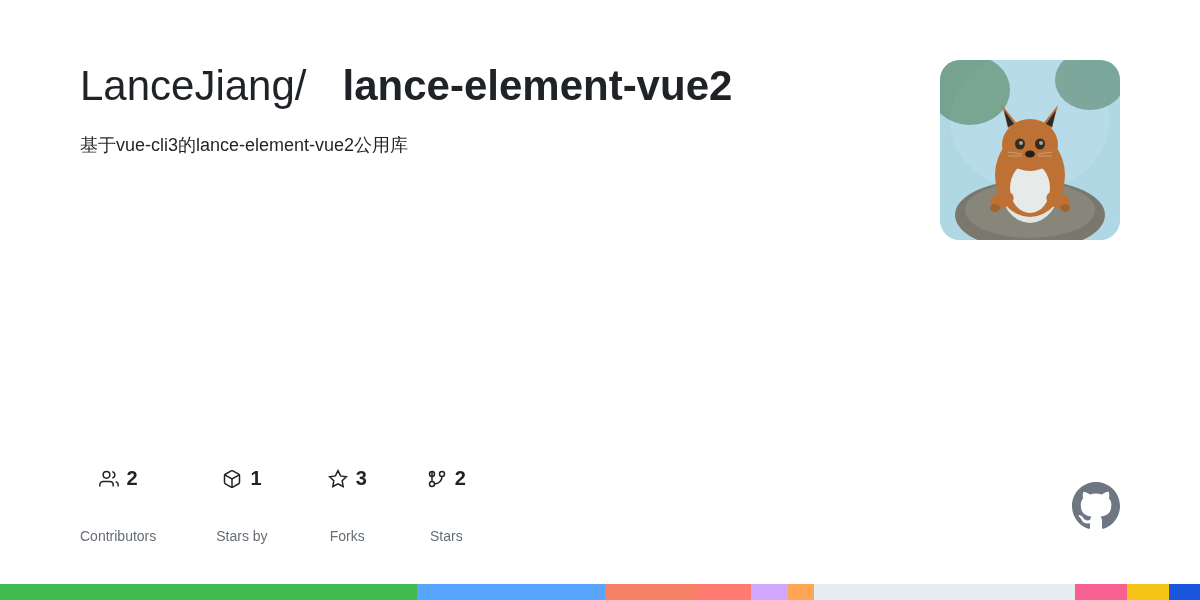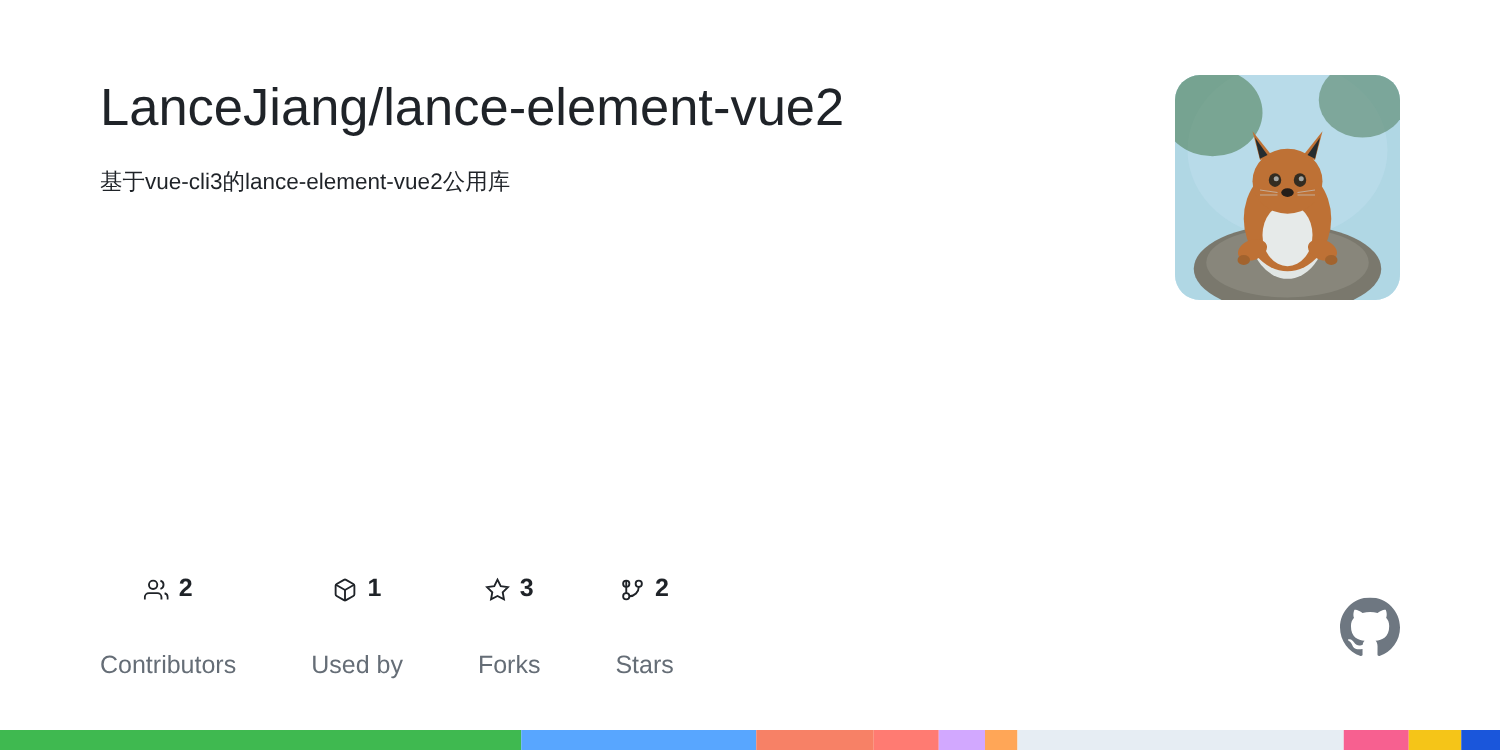--- a/index.html
+++ b/index.html
@@ -36,21 +36,22 @@
 
     .repo-title {
       font-size: 42px;
       line-height: 1.25;
       color: #1f2328;
       font-weight: 400;
       margin-bottom: 20px;
     }
 
     .repo-title strong {
-      font-weight: 400;
+      font-weight: 700;
+      margin-left: 36px;
     }
 
     .repo-description {
       font-size: 18px;
       color: #1f2328;
       margin-top: 8px;
     }
 
     
     .avatar-img {
@@ -87,21 +88,21 @@
       gap: 8px;
     }
 
     .stat-number {
       font-size: 20px;
       font-weight: 600;
       color: #1f2328;
     }
 
     .stat-label {
-      font-size: 20px;
+      font-size: 14px;
       color: #656d76;
       text-align: center;
       margin-top: 34px;
     }
 
     .stat-icon {
       display: inline-flex;
       align-items: center;
       justify-content: center;
       color: #1f2328;
@@ -213,21 +214,21 @@
       <div class="stat-top">
         <span class="stat-icon">
           <svg width="20" height="20" viewBox="0 0 24 24" fill="none" stroke="#1f2328" stroke-width="1.8">
             <path d="M21 16V8a2 2 0 0 0-1-1.73l-7-4a2 2 0 0 0-2 0l-7 4A2 2 0 0 0 3 8v8a2 2 0 0 0 1 1.73l7 4a2 2 0 0 0 2 0l7-4A2 2 0 0 0 21 16z"></path>
             <polyline points="3.27 6.96 12 12.01 20.73 6.96"></polyline>
             <line x1="12" y1="22.08" x2="12" y2="12"></line>
           </svg>
         </span>
         <span class="stat-number">1</span>
       </div>
-      <span class="stat-label">Used by</span>
+      <span class="stat-label">Stars by</span>
     </div>
 
     <div class="stat-item">
       <div class="stat-top">
         <span class="stat-icon">
           <svg width="20" height="20" viewBox="0 0 24 24" fill="none" stroke="#1f2328" stroke-width="1.8">
             <polygon points="12 2 15.09 8.26 22 9.27 17 14.14 18.18 21.02 12 17.77 5.82 21.02 7 14.14 2 9.27 8.91 8.26 12 2"></polygon>
           </svg>
         </span>
         <span class="stat-number">3</span>

